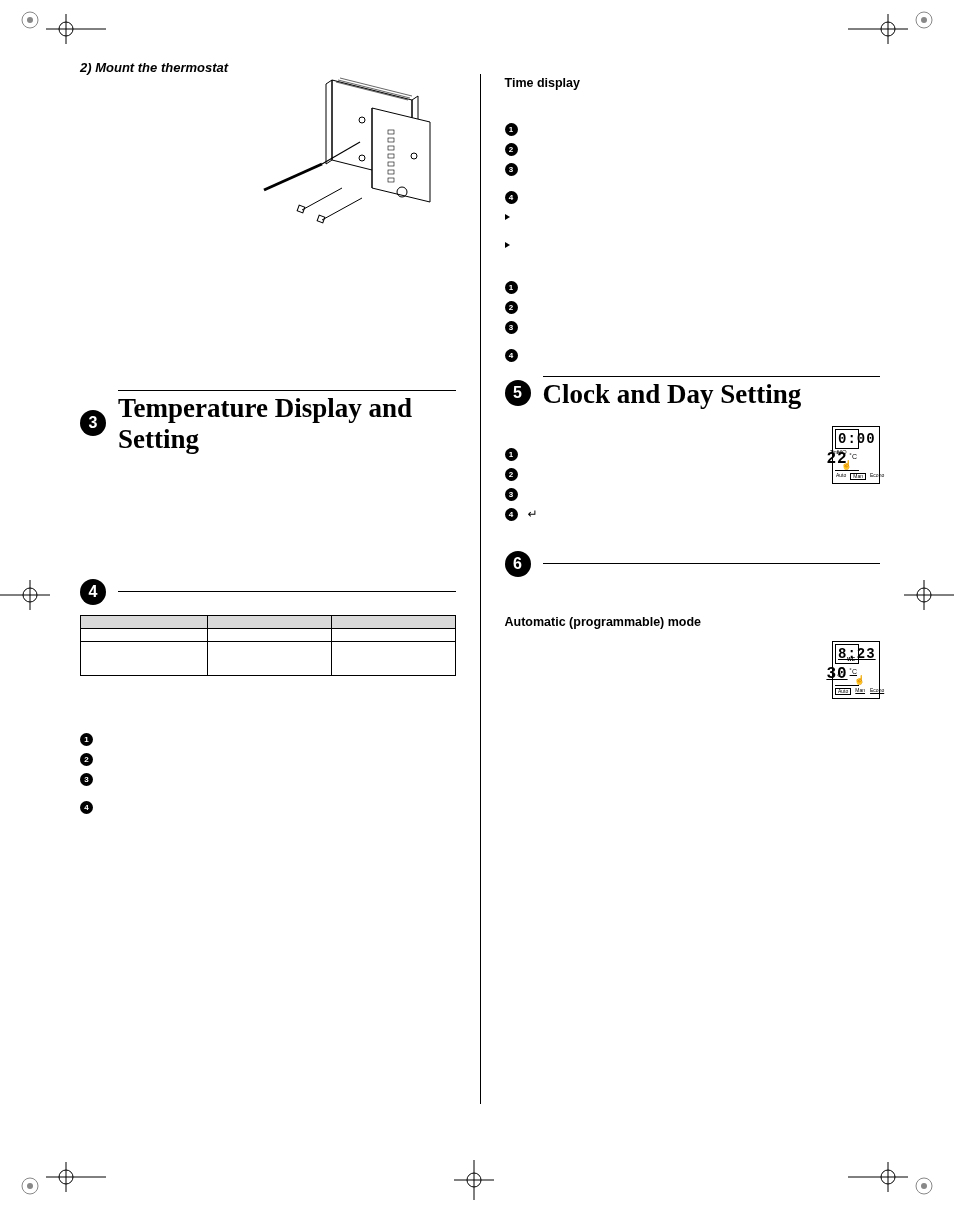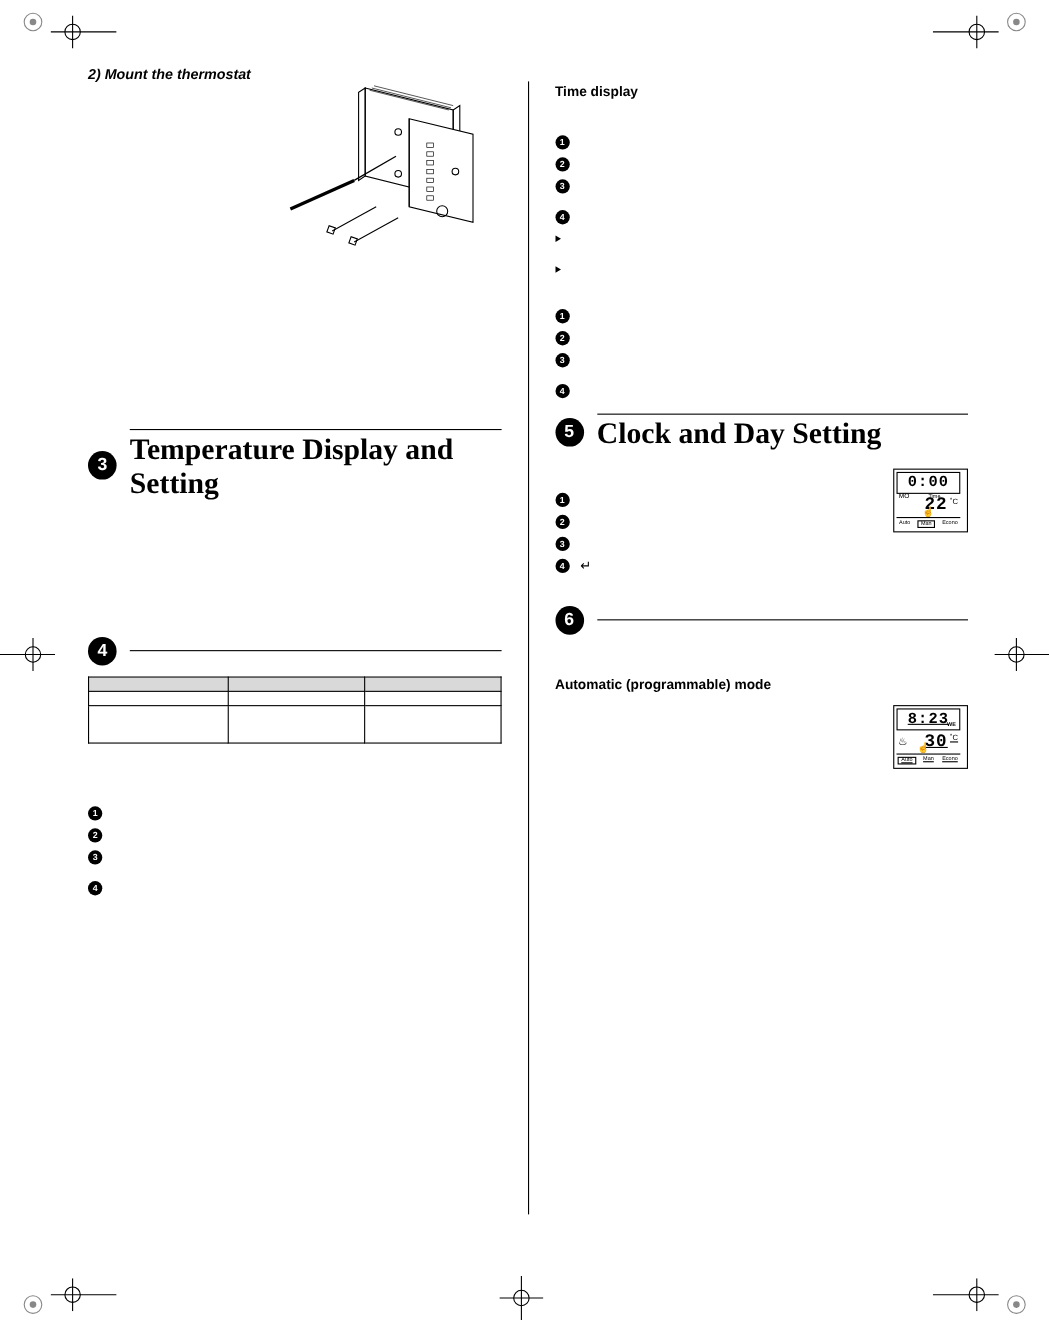--- a/index.html
+++ b/index.html
@@ -144,27 +144,27 @@
   table.cfg tr.tall td { height: 34px; vertical-align: top; }
 
   
   .drawing {
     width: 190px; height: 170px;
     margin: 0 auto 6px auto;
   }
 
   
   .lcd {
-    width: 68px;
+    width: 48px;
     border: 1.5px solid #000;
     font-family: "Courier New", monospace;
     font-size: 10px;
     line-height: 1;
     margin-left: auto;
-    padding: 2px 6px 3px 2px;
+    padding: 2px 20px 3px 2px;
     position: absolute;
   }
   .lcd .lcd-top {
     border: 1.2px solid #000;
     padding: 2px 2px;
     text-align: center;
     letter-spacing: 1px;
     font-family: "DSEG7", "Courier New", monospace;
     font-size: 14px;
     font-weight: bold;

